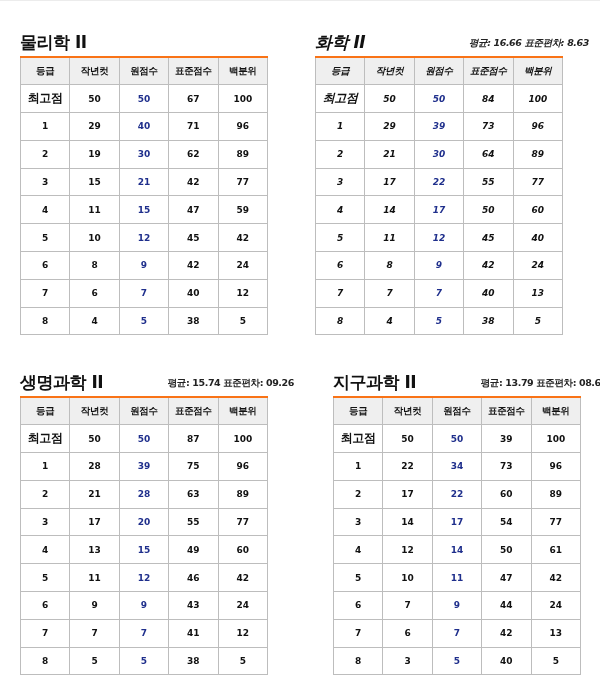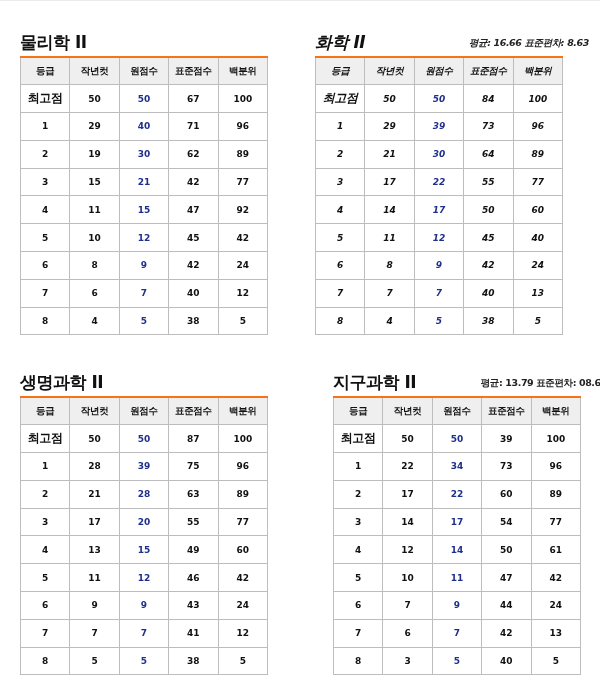--- a/index.html
+++ b/index.html
@@ -64,21 +64,21 @@
             <td class="">15</td>
             <td class="raw">21</td>
             <td class="">42</td>
             <td class="">77</td>
           </tr>
           <tr>
             <td class="">4</td>
             <td class="">11</td>
             <td class="raw">15</td>
             <td class="">47</td>
-            <td class="">92</td>
+            <td class="">59</td>
           </tr>
           <tr>
             <td class="">5</td>
             <td class="">10</td>
             <td class="raw">12</td>
             <td class="">45</td>
             <td class="">42</td>
           </tr>
           <tr>
             <td class="">6</td>
@@ -182,20 +182,21 @@
             <td class="raw">5</td>
             <td class="">38</td>
             <td class="">5</td>
           </tr>
         </tbody>
       </table>
     </div>
     <div class="section" style="left: 20px; top: 368px;">
       <div class="sec-head">
         <div class="sec-title">생명과학 II</div>
+        <div class="sec-stats">평균: 15.74 표준편차: 09.26</div>
       </div>
       <table>
         <thead>
           <tr>
             <th>등급</th>
             <th>작년컷</th>
             <th>원점수</th>
             <th>표준점수</th>
             <th>백분위</th>
           </tr>

